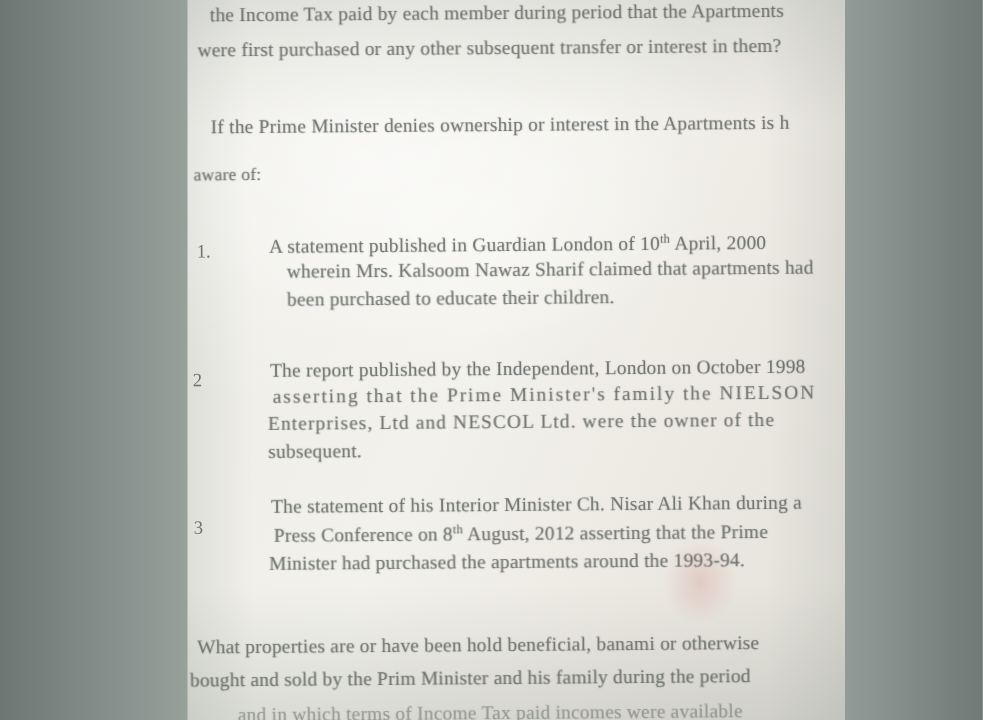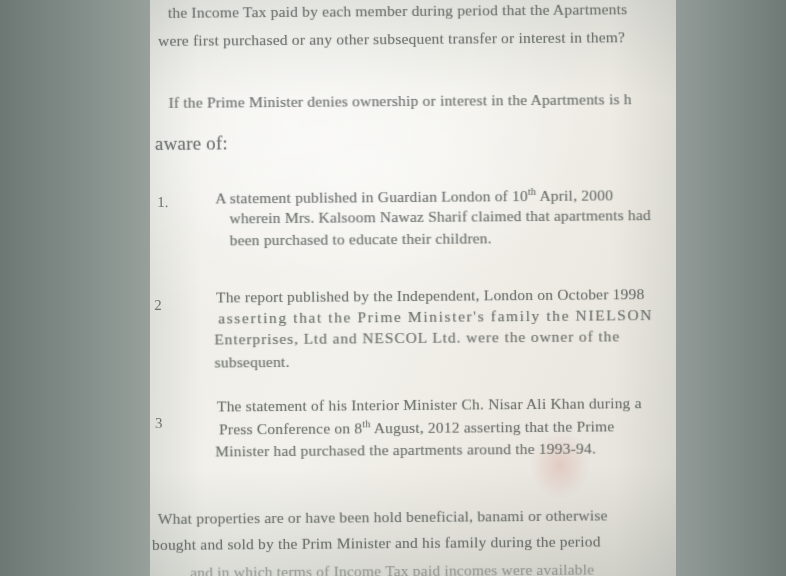--- a/index.html
+++ b/index.html
@@ -119,21 +119,21 @@
   <div class="glare"></div>
   <div class="smudge"></div>
 
   <div class="text-layer">
       <div class="num" style="left: 30px; top: 192px;">1.</div>
       <div class="num" style="left: 26px; top: 295px;">2</div>
       <div class="num" style="left: 26px; top: 413px;">3</div>
       <div class="ln blurry" style="left: 42px; top: 2px; font-size: 15.5px;">the Income Tax paid by each member during period that the Apartments</div>
       <div class="ln blurry" style="left: 32px; top: 30px; font-size: 15.5px;">were first purchased or any other subsequent transfer or interest in them?</div>
       <div class="ln blurry" style="left: 42px; top: 92px; font-size: 15.5px;">If the Prime Minister denies ownership or interest in the Apartments is h</div>
-      <div class="ln blurry" style="left: 28px; top: 131px; font-size: 19px;">aware of:</div>
+      <div class="ln blurry" style="left: 28px; top: 131px; font-size: 14px;">aware of:</div>
       <div class="ln blurry" style="left: 88px; top: 187px; font-size: 15.5px;">A statement published in Guardian London of 10<sup>th</sup> April, 2000</div>
       <div class="ln blurry" style="left: 102px; top: 208px; font-size: 15.5px;">wherein Mrs. Kalsoom Nawaz Sharif claimed that apartments had</div>
       <div class="ln blurry" style="left: 102px; top: 230px; font-size: 15.5px;">been purchased to educate their children.</div>
       <div class="ln blurry" style="left: 88px; top: 287px; font-size: 15.5px;">The report published by the Independent, London on October 1998</div>
       <div class="ln blurry" style="left: 90px; top: 308px; font-size: 15.5px; letter-spacing: 1.6px;">asserting that the Prime Minister's family the NIELSON</div>
       <div class="ln blurry" style="left: 86px; top: 329px; font-size: 15.5px; letter-spacing: 0.9px;">Enterprises, Ltd and NESCOL Ltd. were the owner of the</div>
       <div class="ln blurry" style="left: 86px; top: 352px; font-size: 15.5px;">subsequent.</div>
       <div class="ln blurry" style="left: 88px; top: 396px; font-size: 15.5px;">The statement of his Interior Minister Ch. Nisar Ali Khan during a</div>
       <div class="ln blurry" style="left: 90px; top: 418px; font-size: 15.5px;">Press Conference on 8<sup>th</sup> August, 2012 asserting that the Prime</div>
       <div class="ln blurry" style="left: 86px; top: 441px; font-size: 15.5px;">Minister had purchased the apartments around the 1993-94.</div>

